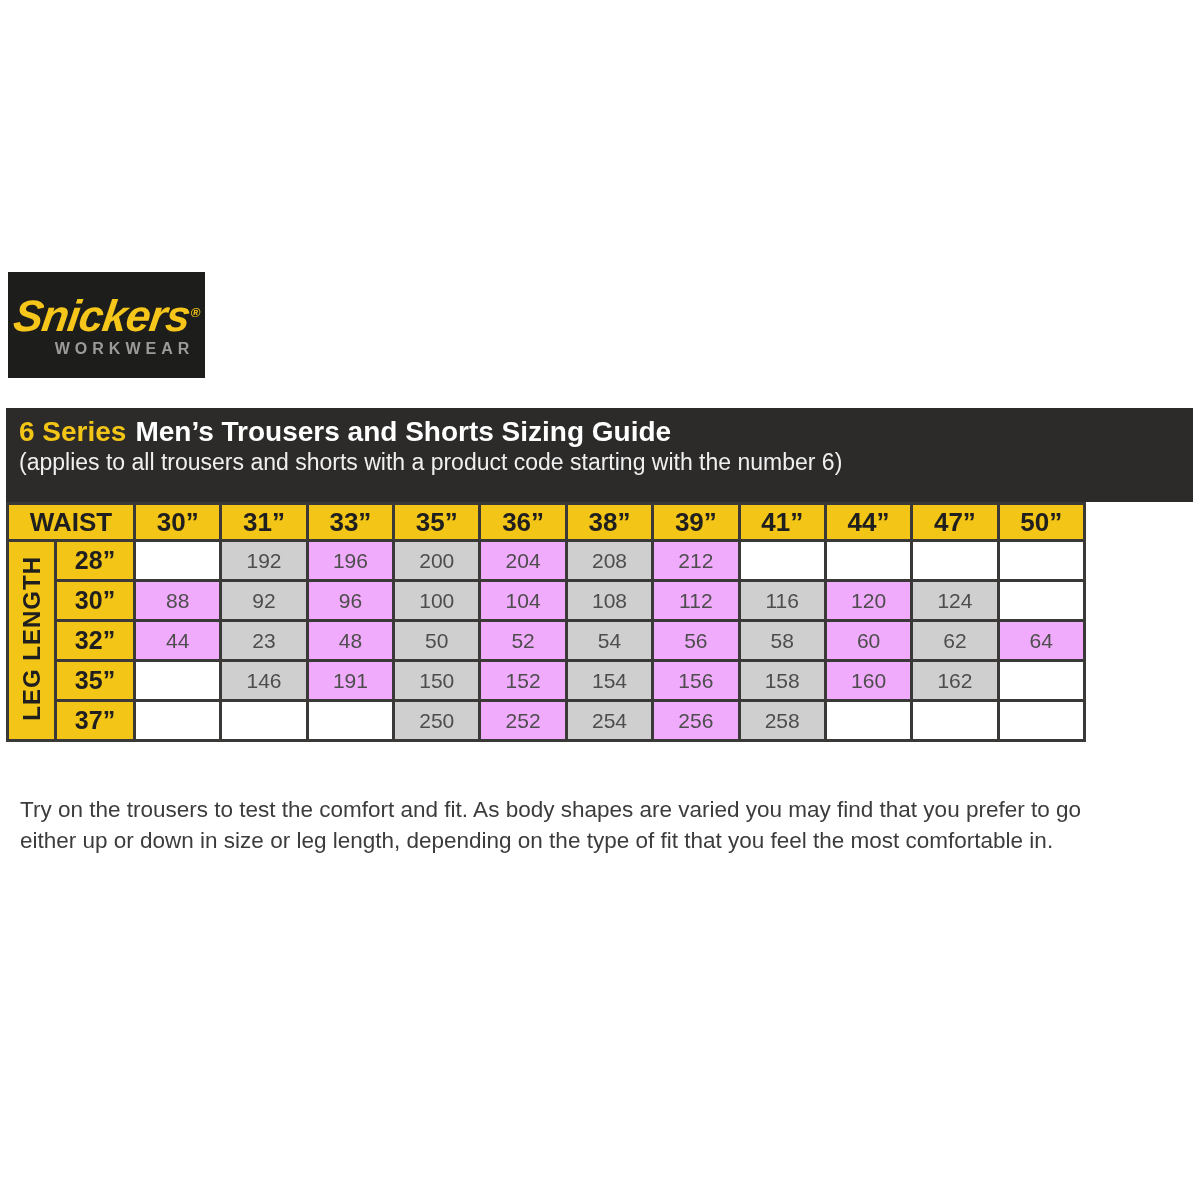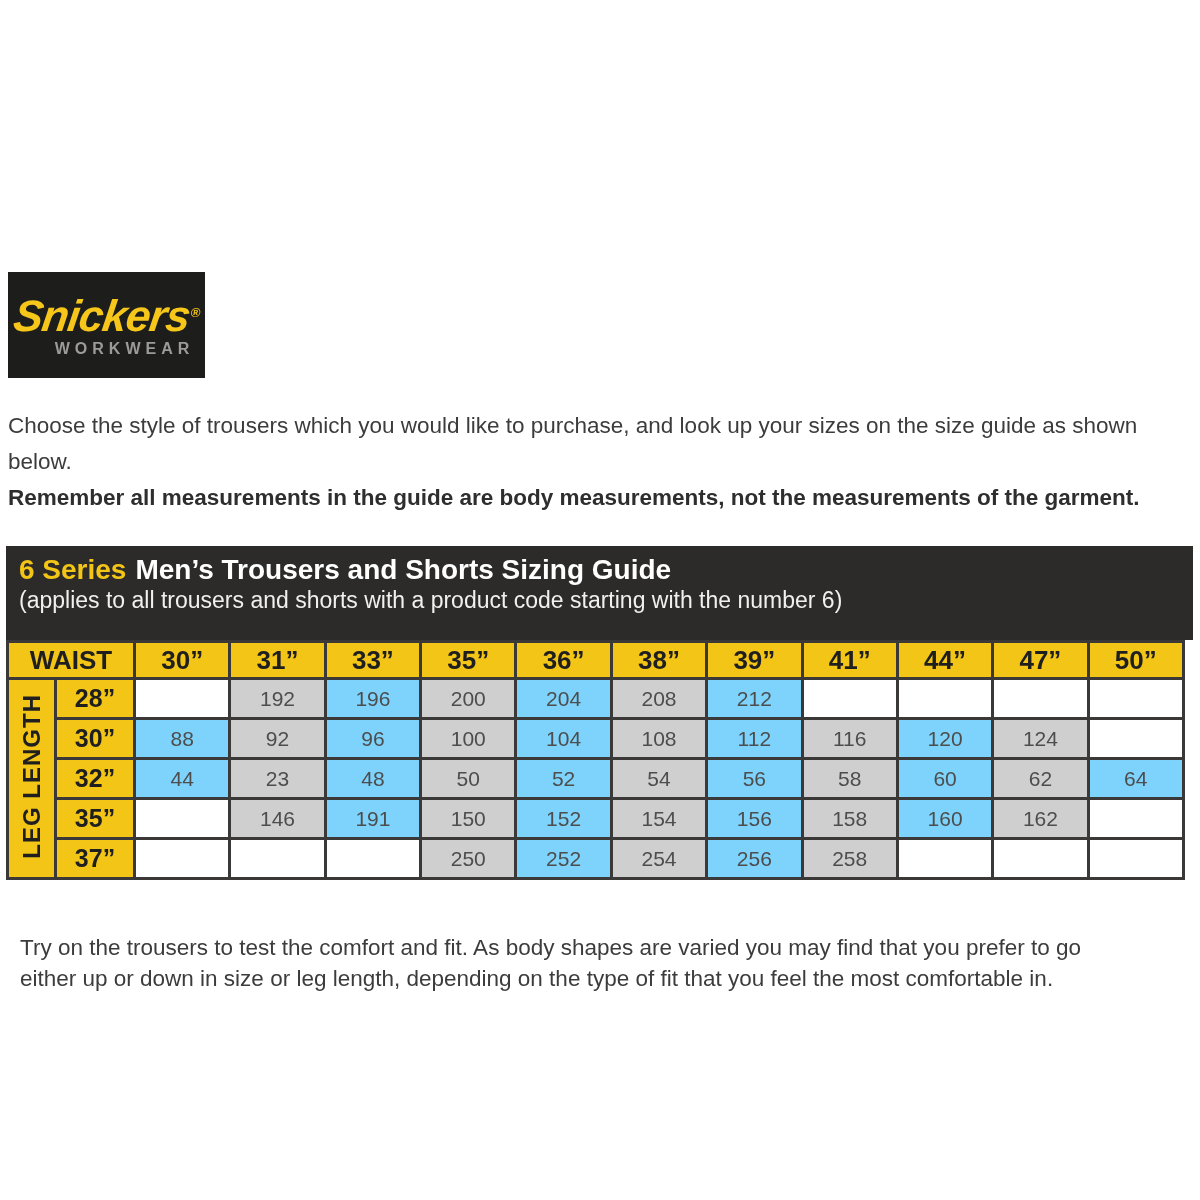--- a/index.html
+++ b/index.html
@@ -41,62 +41,58 @@
   .guide-block { margin:30px 0 0 6px; width:1187px; }
   .title-bar {
     box-sizing:border-box; width:100%;
     background:#2c2b2a; padding:8px 13px 25px 13px;
   }
   .title-line1 { font-size:28px; font-weight:bold; color:#ffffff; line-height:31px; }
   .series-label { color:#f2c516; margin-right:9px; }
   .title-line2 { font-size:23px; font-weight:normal; color:#f0f0f0; line-height:29px; margin-top:1px; }
 
   
-  table.sizing { border-collapse:collapse; table-layout:fixed; width:1179px; border:3px solid #3a3938; }
+  table.sizing { border-collapse:collapse; table-layout:fixed; width:1080px; border:3px solid #3a3938; }
   table.sizing td {
     border:3px solid #3a3938;
     text-align:center; vertical-align:middle; padding:0;
     overflow:hidden;
   }
   tr.hdr-row { height:37px; }
   tr.data-row { height:40px; }
   td.corner-cell, td.waist-hdr, td.leg-hdr, td.leg-label-cell {
     background:#f2c516; color:#1f1f1f; font-weight:bold;
   }
   td.corner-cell { font-size:26px; }
   td.waist-hdr   { font-size:26px; }
   td.leg-hdr     { font-size:25px; }
   td.leg-label-cell span {
     display:inline-block;
     writing-mode:vertical-rl; transform:rotate(180deg);
     font-size:24px; font-weight:bold; letter-spacing:1px; color:#1f1f1f;
   }
   td.val { font-size:21px; color:#4d4d4d; font-weight:normal; }
-  td.c-light { background:#7dd3fc;margin-top:41px; }
+  td.c-light { background:#f0abfc;margin-top:41px; }
   td.c-dark  { background:#cfcfcf; }
   td.c-empty-bordered { background:#ffffff; }
   td.c-empty { border:none; background:#ffffff; }
 
   
   .footer-note { margin:52px 0 0 20px; font-size:22.5px; line-height:31px; color:#3c3c3c; }
 </style>
 </head>
 <body>
 
 <div class="page">
 
   <div class="logo-box">
     <div class="logo-script"><span>Snickers</span><span class="logo-reg">®</span></div>
     <div class="logo-sub">WORKWEAR</div>
   </div>
 
-  <div class="intro">
-    <div>Choose the style of trousers which you would like to purchase, and look up your sizes on the size guide as shown below.</div>
-    <div class="bold-line">Remember all measurements in the guide are body measurements, not the measurements of the garment.</div>
-  </div>
 
   <div class="guide-block">
     <div class="title-bar">
       <div class="title-line1">
         <span class="series-label">6 Series</span><span>Men’s Trousers and Shorts Sizing Guide</span>
       </div>
       <div class="title-line2">(applies to all trousers and shorts with a product code starting with the number 6)</div>
     </div>
 
     <table class="sizing">

